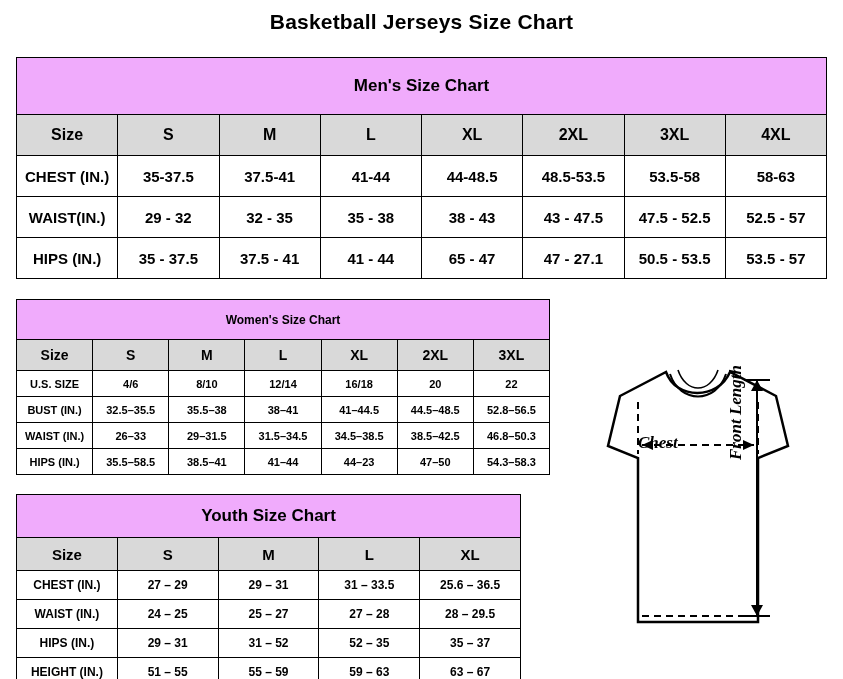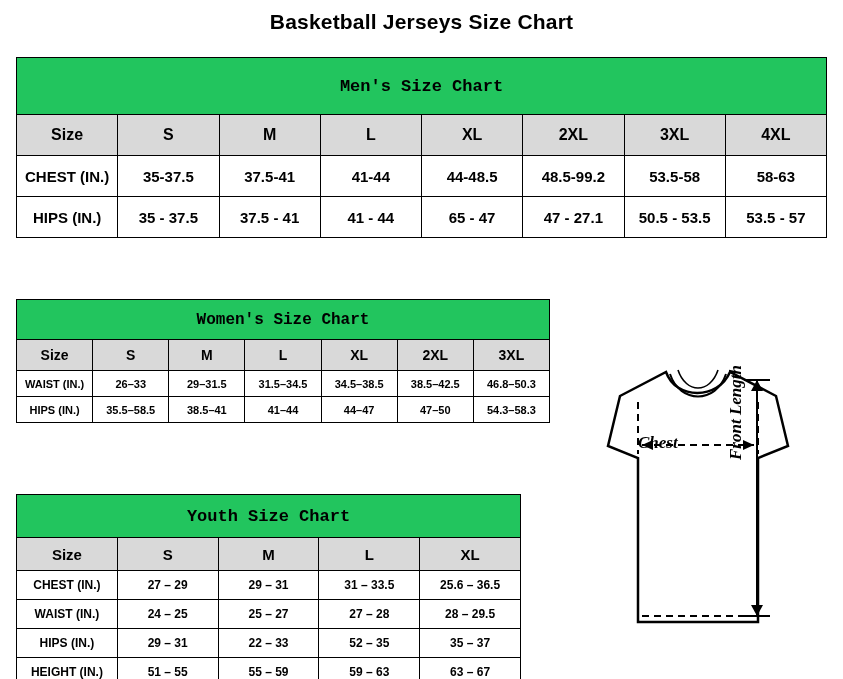--- a/index.html
+++ b/index.html
@@ -28,25 +28,24 @@
     table-layout: fixed;
   }
   table td, table th {
     border: 1px solid #000000;
     text-align: center;
     vertical-align: middle;
     font-weight: bold;
     background: #ffffff;
   }
   .hdr-band td {
-    background: #22c55e;
+    background: #f0abfc;
     font-size: 17px;
     font-weight: bold;
     padding: 9px 0;
-    font-family: Liberation Mono, monospace;
   }
 
   
   #mens-table {
     position: absolute;
     left: 16px;
     top: 57px;
     width: 811px;
   }
   #mens-table .hdr-band td { font-size: 17px; }
@@ -58,21 +57,21 @@
   #mens-table .size-row td { background: #d9d9d9; font-size: 16px; }
   #mens-table .lbl { text-align: center; }
 
   
   #womens-table {
     position: absolute;
     left: 16px;
     top: 299px;
     width: 534px;
   }
-  #womens-table .hdr-band td { font-size: 16px; padding: 8px 0; }
+  #womens-table .hdr-band td { font-size: 12px; padding: 8px 0; }
   #womens-table td {
     height: 23px;
     font-size: 11px;
   }
   #womens-table .size-row td {
     background: #d9d9d9;
     font-size: 14px;
     height: 28px;
   }
   #womens-table .col-label { width: 84px; }
@@ -144,23 +143,33 @@
       <td>2XL</td>
       <td>3XL</td>
       <td>4XL</td>
     </tr>
     <tr>
       <td class="lbl">CHEST (IN.)</td>
       <td>35-37.5</td>
       <td>37.5-41</td>
       <td>41-44</td>
       <td>44-48.5</td>
-      <td>48.5-99.2</td>
+      <td>48.5-53.5</td>
       <td>53.5-58</td>
       <td>58-63</td>
+    </tr>
+    <tr>
+      <td class="lbl">WAIST(IN.)</td>
+      <td>29 - 32</td>
+      <td>32 - 35</td>
+      <td>35 - 38</td>
+      <td>38 - 43</td>
+      <td>43 - 47.5</td>
+      <td>47.5 - 52.5</td>
+      <td>52.5 - 57</td>
     </tr>
     <tr>
       <td class="lbl">HIPS (IN.)</td>
       <td>35 - 37.5</td>
       <td>37.5 - 41</td>
       <td>41 - 44</td>
       <td>65 - 47</td>
       <td>47 - 27.1</td>
       <td>50.5 - 53.5</td>
       <td>53.5 - 57</td>
@@ -176,34 +185,52 @@
     <tr class="size-row">
       <td class="col-label">Size</td>
       <td>S</td>
       <td>M</td>
       <td>L</td>
       <td>XL</td>
       <td>2XL</td>
       <td>3XL</td>
     </tr>
     <tr>
+      <td>U.S. SIZE</td>
+      <td>4/6</td>
+      <td>8/10</td>
+      <td>12/14</td>
+      <td>16/18</td>
+      <td>20</td>
+      <td>22</td>
+    </tr>
+    <tr>
+      <td>BUST (IN.)</td>
+      <td>32.5–35.5</td>
+      <td>35.5–38</td>
+      <td>38–41</td>
+      <td>41–44.5</td>
+      <td>44.5–48.5</td>
+      <td>52.8–56.5</td>
+    </tr>
+    <tr>
       <td>WAIST (IN.)</td>
       <td>26–33</td>
       <td>29–31.5</td>
       <td>31.5–34.5</td>
       <td>34.5–38.5</td>
       <td>38.5–42.5</td>
       <td>46.8–50.3</td>
     </tr>
     <tr>
       <td>HIPS (IN.)</td>
       <td>35.5–58.5</td>
       <td>38.5–41</td>
       <td>41–44</td>
-      <td>44–47</td>
+      <td>44–23</td>
       <td>47–50</td>
       <td>54.3–58.3</td>
     </tr>
   </tbody>
 </table>
 
 <table id="youth-table">
   <tbody>
     <tr class="hdr-band">
       <td colspan="5">Youth Size Chart</td>
@@ -225,21 +252,21 @@
     <tr>
       <td>WAIST (IN.)</td>
       <td>24 – 25</td>
       <td>25 – 27</td>
       <td>27 – 28</td>
       <td>28 – 29.5</td>
     </tr>
     <tr>
       <td>HIPS (IN.)</td>
       <td>29 – 31</td>
-      <td>22 – 33</td>
+      <td>31 – 52</td>
       <td>52 – 35</td>
       <td>35 – 37</td>
     </tr>
     <tr>
       <td>HEIGHT (IN.)</td>
       <td>51 – 55</td>
       <td>55 – 59</td>
       <td>59 – 63</td>
       <td>63 – 67</td>
     </tr>

